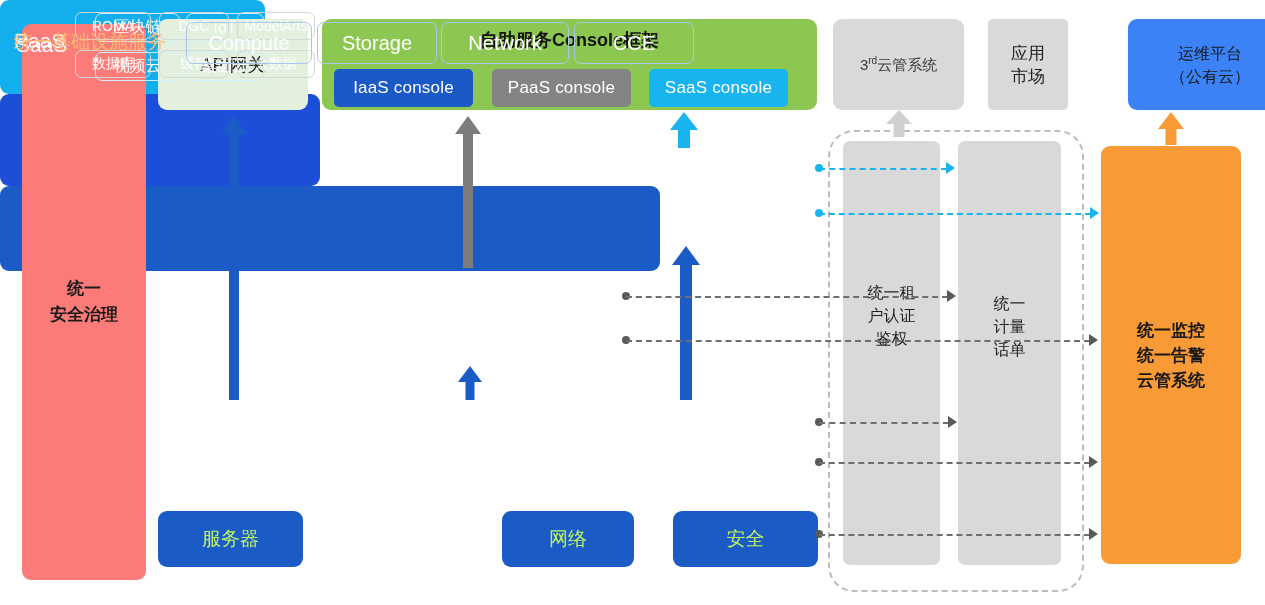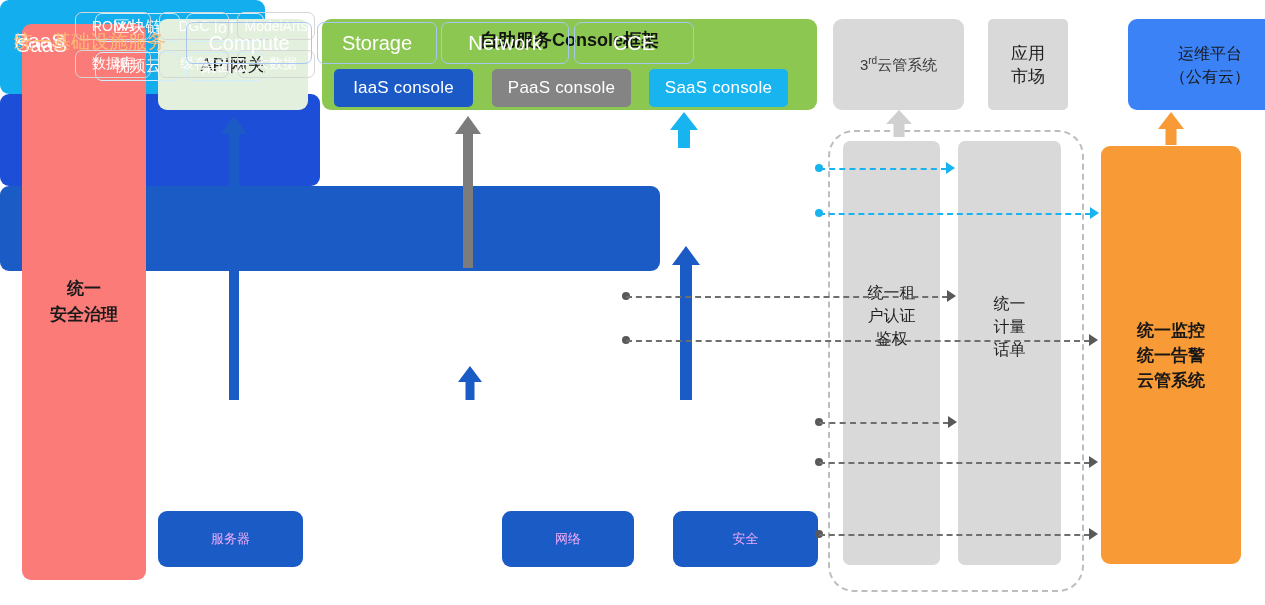--- a/index.html
+++ b/index.html
@@ -115,21 +115,21 @@
   #infra-compute{left:186px;width:124px;}
   #infra-storage{left:317px;width:118px;}
   #infra-network{left:441px;width:126px;}
   #infra-cce{left:574px;width:118px;}
 
   
   .res-box{
     position:absolute;top:511px;height:56px;
     background:#1B5BC5;border-radius:9px;
     display:flex;align-items:center;justify-content:center;
-    color:#f0abfc;font-size:13px;
+    color:#bef264;font-size:19px;
   }
   #res-server{left:158px;width:145px;}
   #res-storage{left:330px;width:145px;}
   #res-network{left:502px;width:132px;}
   #res-security{left:673px;width:145px;}
 
   
   #dashed-zone{
     position:absolute;left:828px;top:130px;width:252px;height:458px;
     border:2.5px dashed #BDBDBD;border-radius:26px;

